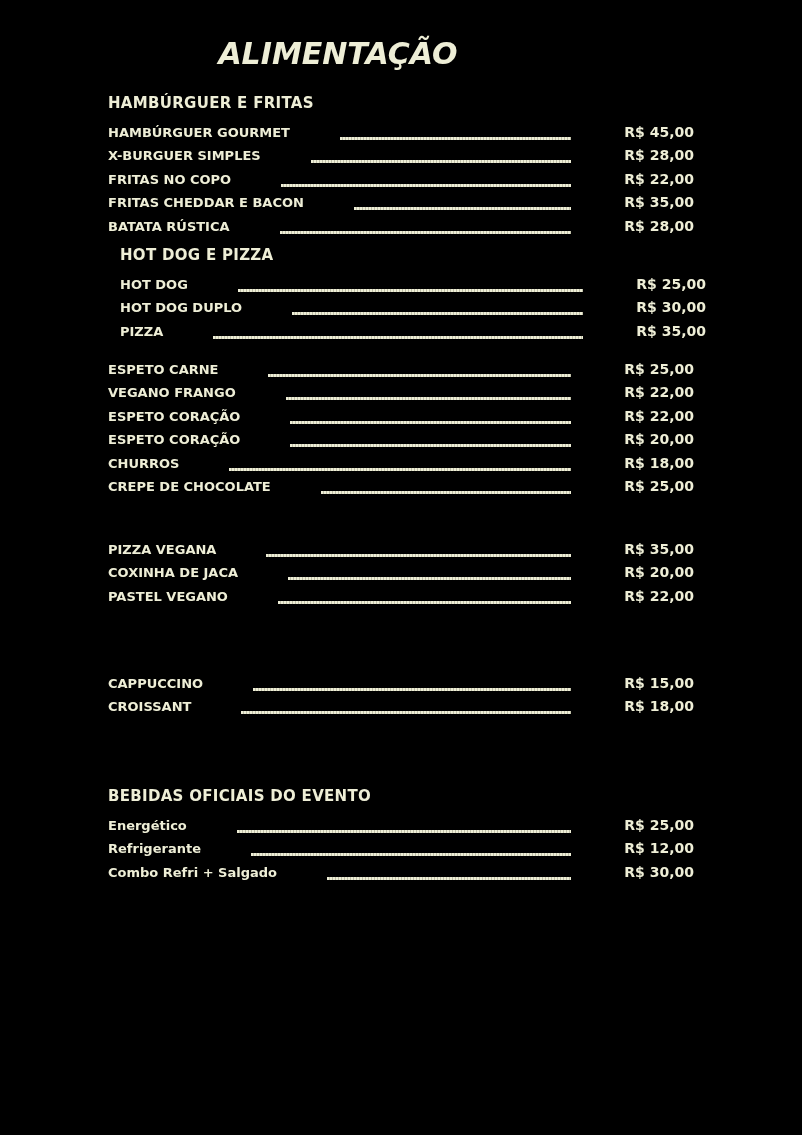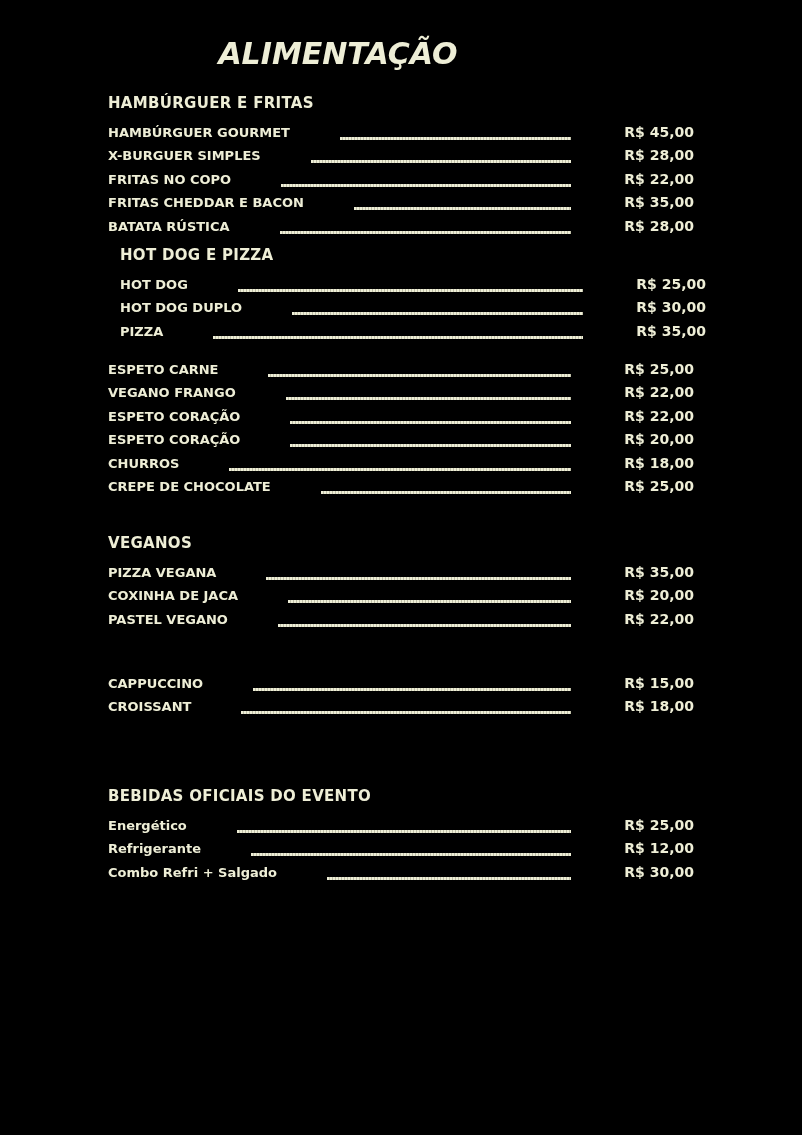--- a/index.html
+++ b/index.html
@@ -96,21 +96,20 @@
         <span class="dots"></span>
         <span class="price">R$ 18,00</span>
       </div>
       <div class="row">
         <span class="name">CREPE DE CHOCOLATE</span>
         <span class="dots"></span>
         <span class="price">R$ 25,00</span>
       </div>
     </div>
     <div class="section" style="top: 533px;">
-      <div class="sec-title">VEGANOS</div>
       <div class="row">
         <span class="name">PIZZA VEGANA</span>
         <span class="dots"></span>
         <span class="price">R$ 35,00</span>
       </div>
       <div class="row">
         <span class="name">COXINHA DE JACA</span>
         <span class="dots"></span>
         <span class="price">R$ 20,00</span>
       </div>

